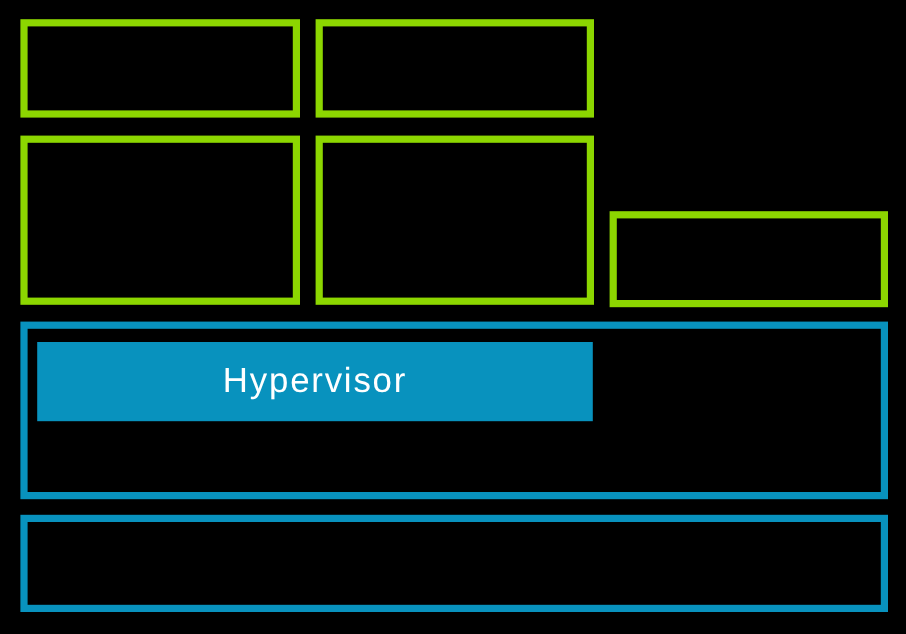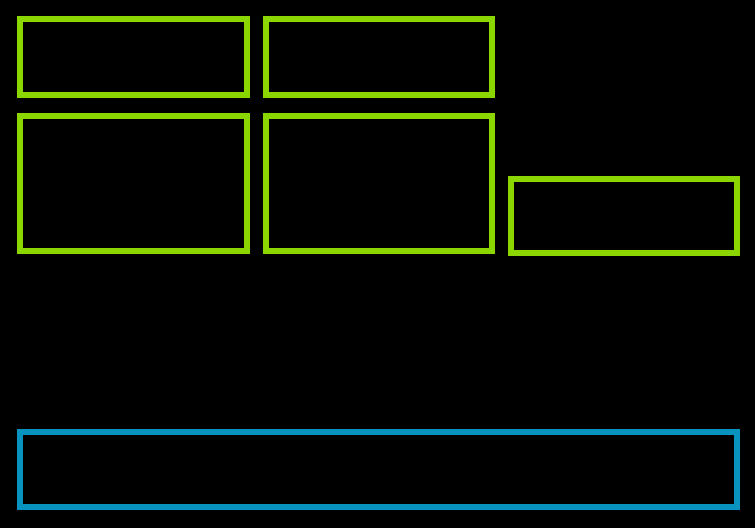--- a/index.html
+++ b/index.html
@@ -59,16 +59,21 @@
 <body>
 
 <div class="canvas">
 
   <div class="box green-outline vm-a1"></div>
   <div class="box green-outline vm-a2"></div>
   <div class="box green-outline vm-b1"></div>
   <div class="box green-outline vm-b2"></div>
   <div class="box green-outline vm-b3"></div>
 
+  <div class="box blue-outline layer-hypervisor">
+    <div class="hypervisor-fill">
+      <span class="hypervisor-label">Hypervisor</span>
+    </div>
+  </div>
 
   <div class="box blue-outline layer-hardware"></div>
 
 </div>
 
 </body></html>

